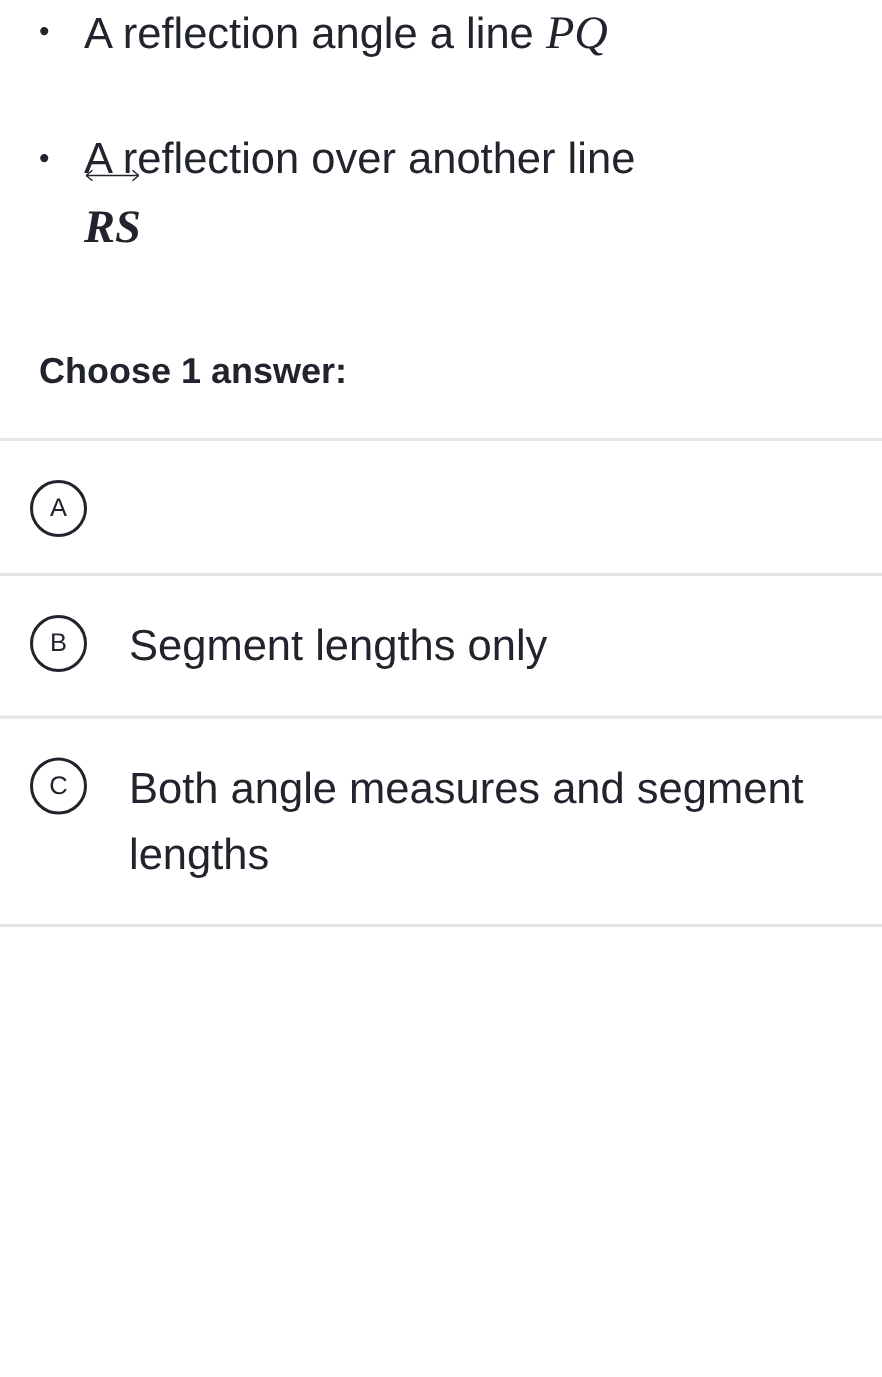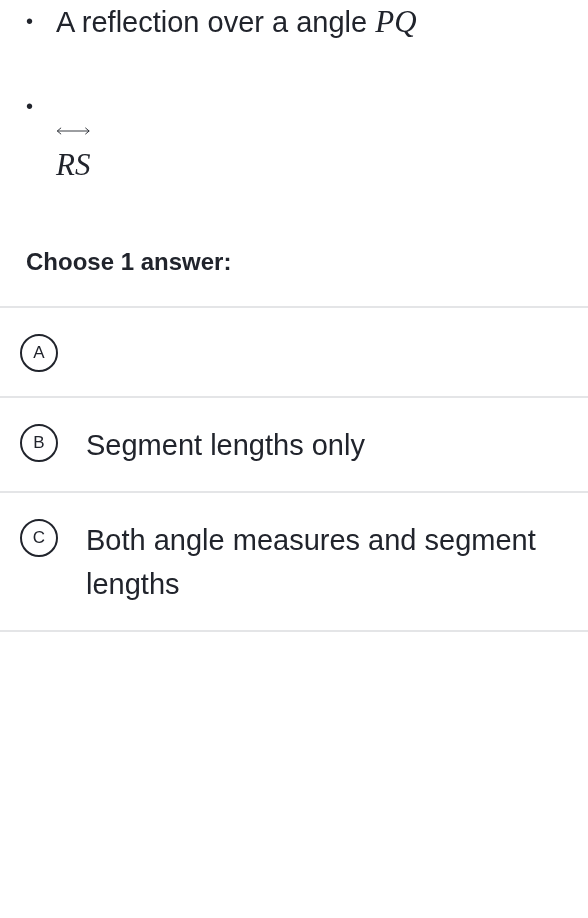--- a/index.html
+++ b/index.html
@@ -53,32 +53,32 @@
   .pq-arrow { top: -12px; height: 14px; }
   .rs-arrow { top: -19px; height: 14px; }
 </style>
 </head>
 <body>
 
 <div class="content">
   <ul class="bullets">
     <li>
       <span class="item-text">
-        <span>A reflection over a angle </span><span class="overline-wrap">
+        <span>A reflection angle a line </span><span class="overline-wrap">
           <svg class="arrow-svg pq-arrow" viewBox="0 0 54 14">
             <path d="M2 7 L52 7 M2 7 L8 2 M2 7 L8 12 M52 7 L46 2 M52 7 L46 12" stroke="#21242c" stroke-width="1.4" fill="none"></path>
           </svg>
           <span class="math">PQ</span>
         </span>
       </span>
     </li>
     <li>
       <span class="item-text">
-        <br>
-        <span class="overline-wrap" style="margin-top:16px;">
+        <span>A reflection over another line </span><br>
+        <span class="overline-wrap" style="margin-top:2px;font-weight:bold;">
           <svg class="arrow-svg rs-arrow" viewBox="0 0 54 14">
             <path d="M2 7 L52 7 M2 7 L8 2 M2 7 L8 12 M52 7 L46 2 M52 7 L46 12" stroke="#21242c" stroke-width="1.4" fill="none"></path>
           </svg>
           <span class="math">RS</span>
         </span>
       </span>
     </li>
   </ul>
 
 

